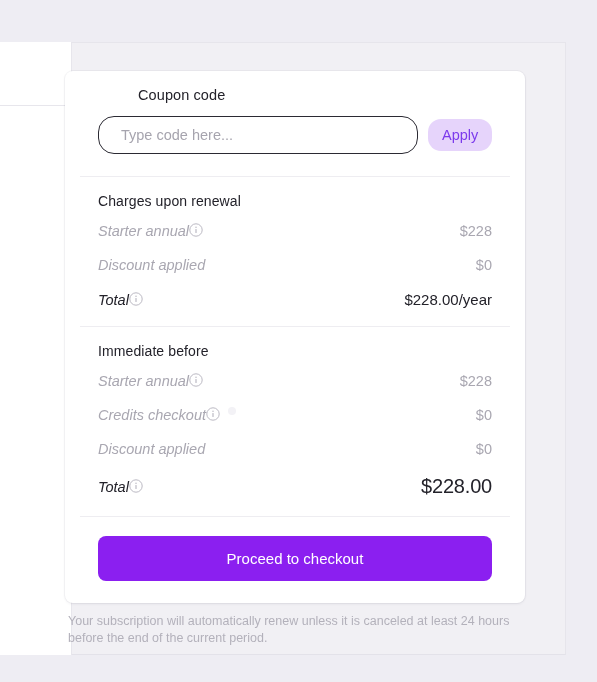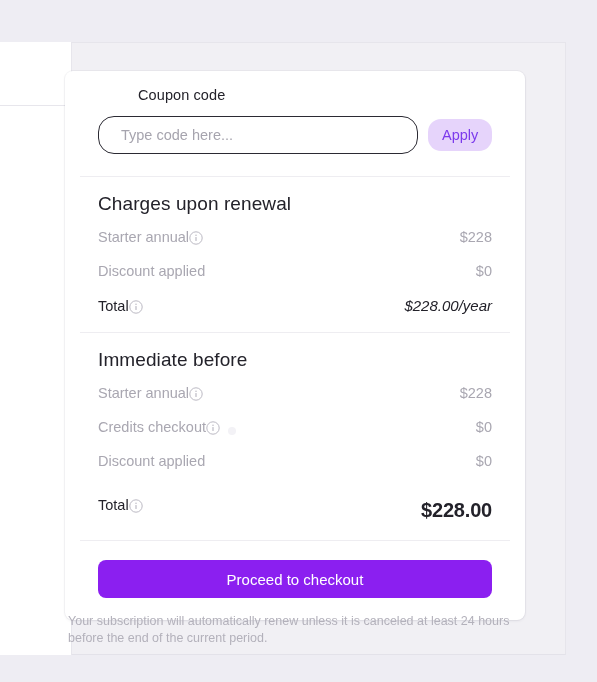--- a/index.html
+++ b/index.html
@@ -123,60 +123,59 @@
     height: 1px;
     background: #eeedf1;
     margin: 0 -18px;
   }
 
   
   .section {
     padding: 16px 0 10px 0;
   }
   .section-title {
-    font-size: 19px;
+    font-size: 14px;
     color: #23222a;
     margin-bottom: 14px;
     letter-spacing: 0.1px;
   }
   .line-item {
     display: flex;
     align-items: center;
     justify-content: space-between;
     margin-bottom: 18px;
   }
   .line-item:last-child {
     margin-bottom: 8px;
   }
   .li-left {
     display: flex;
-    align-items: flex-end;
+    align-items: flex-start;
     gap: 0;
+    font-style: italic;
   }
   .li-label {
     font-size: 14.5px;
     color: #a9a7b1;
   }
   .li-value {
     font-size: 14.5px;
     color: #a9a7b1;
   }
   .line-item.total .li-label,
   .line-item.total .li-value {
     color: #23222a;
   }
   .line-item.total-renewal .li-value {
     font-size: 15px;
-    font-style: italic;
   }
   .line-item.total-immediate .li-value {
     font-size: 20px;
-    font-weight: bold;
+    font-weight: normal;
     letter-spacing: -0.2px;
-    margin-top: 12px;
   }
 
   
   .info-icon {
     display: inline-block;
     width: 14px;
     height: 14px;
     flex: 0 0 auto;
     line-height: 0;
   }
@@ -192,21 +191,21 @@
     background: #f3f2f6;
   }
 
   
   .checkout-block {
     padding: 19px 0 22px 0;
   }
   .checkout-button {
     display: block;
     width: 100%;
-    height: 38px;
+    height: 45px;
     border: none;
     border-radius: 8px;
     background: #8b1ff0;
     color: #ffffff;
     font-size: 15px;
     font-family: "Liberation Sans", sans-serif;
     cursor: pointer;
   }
 
   

